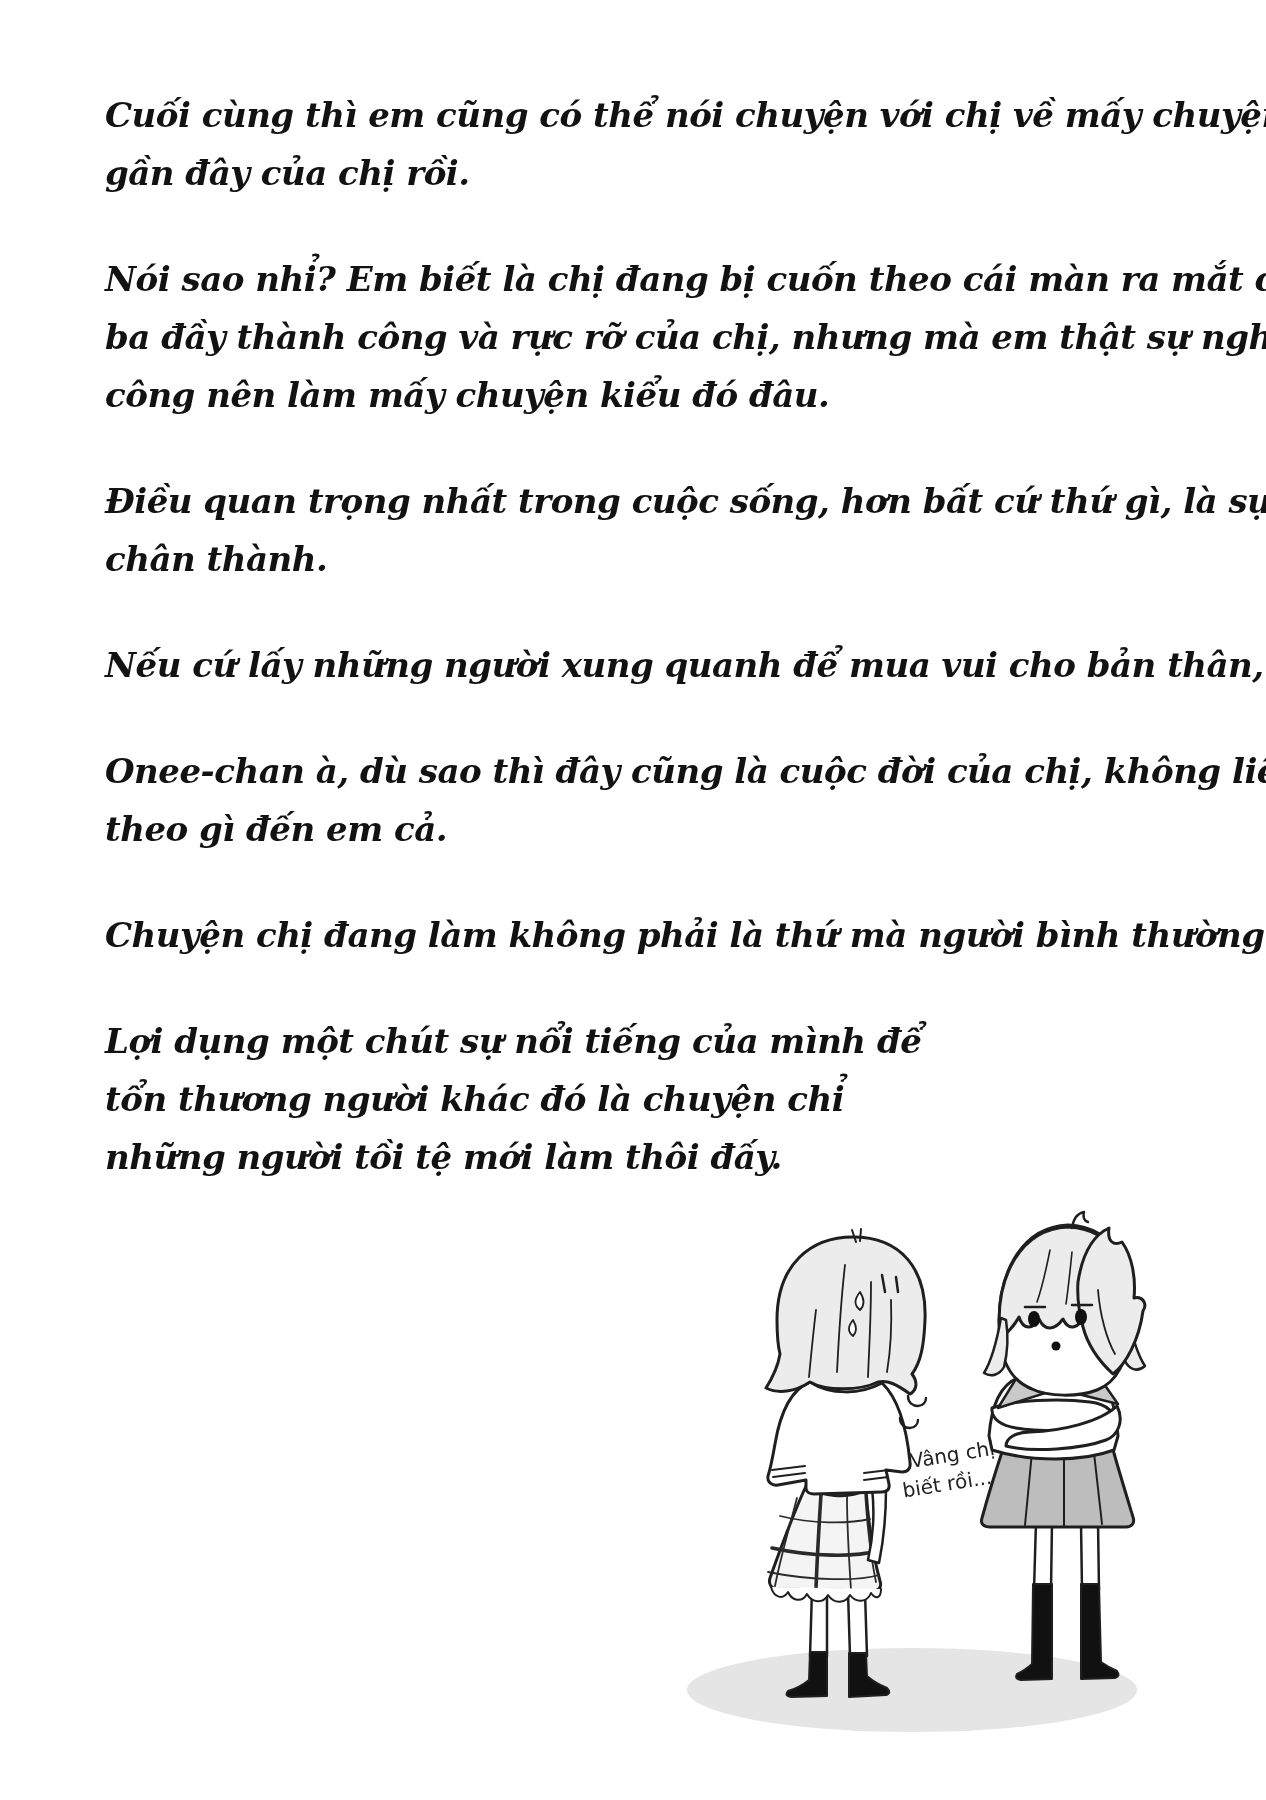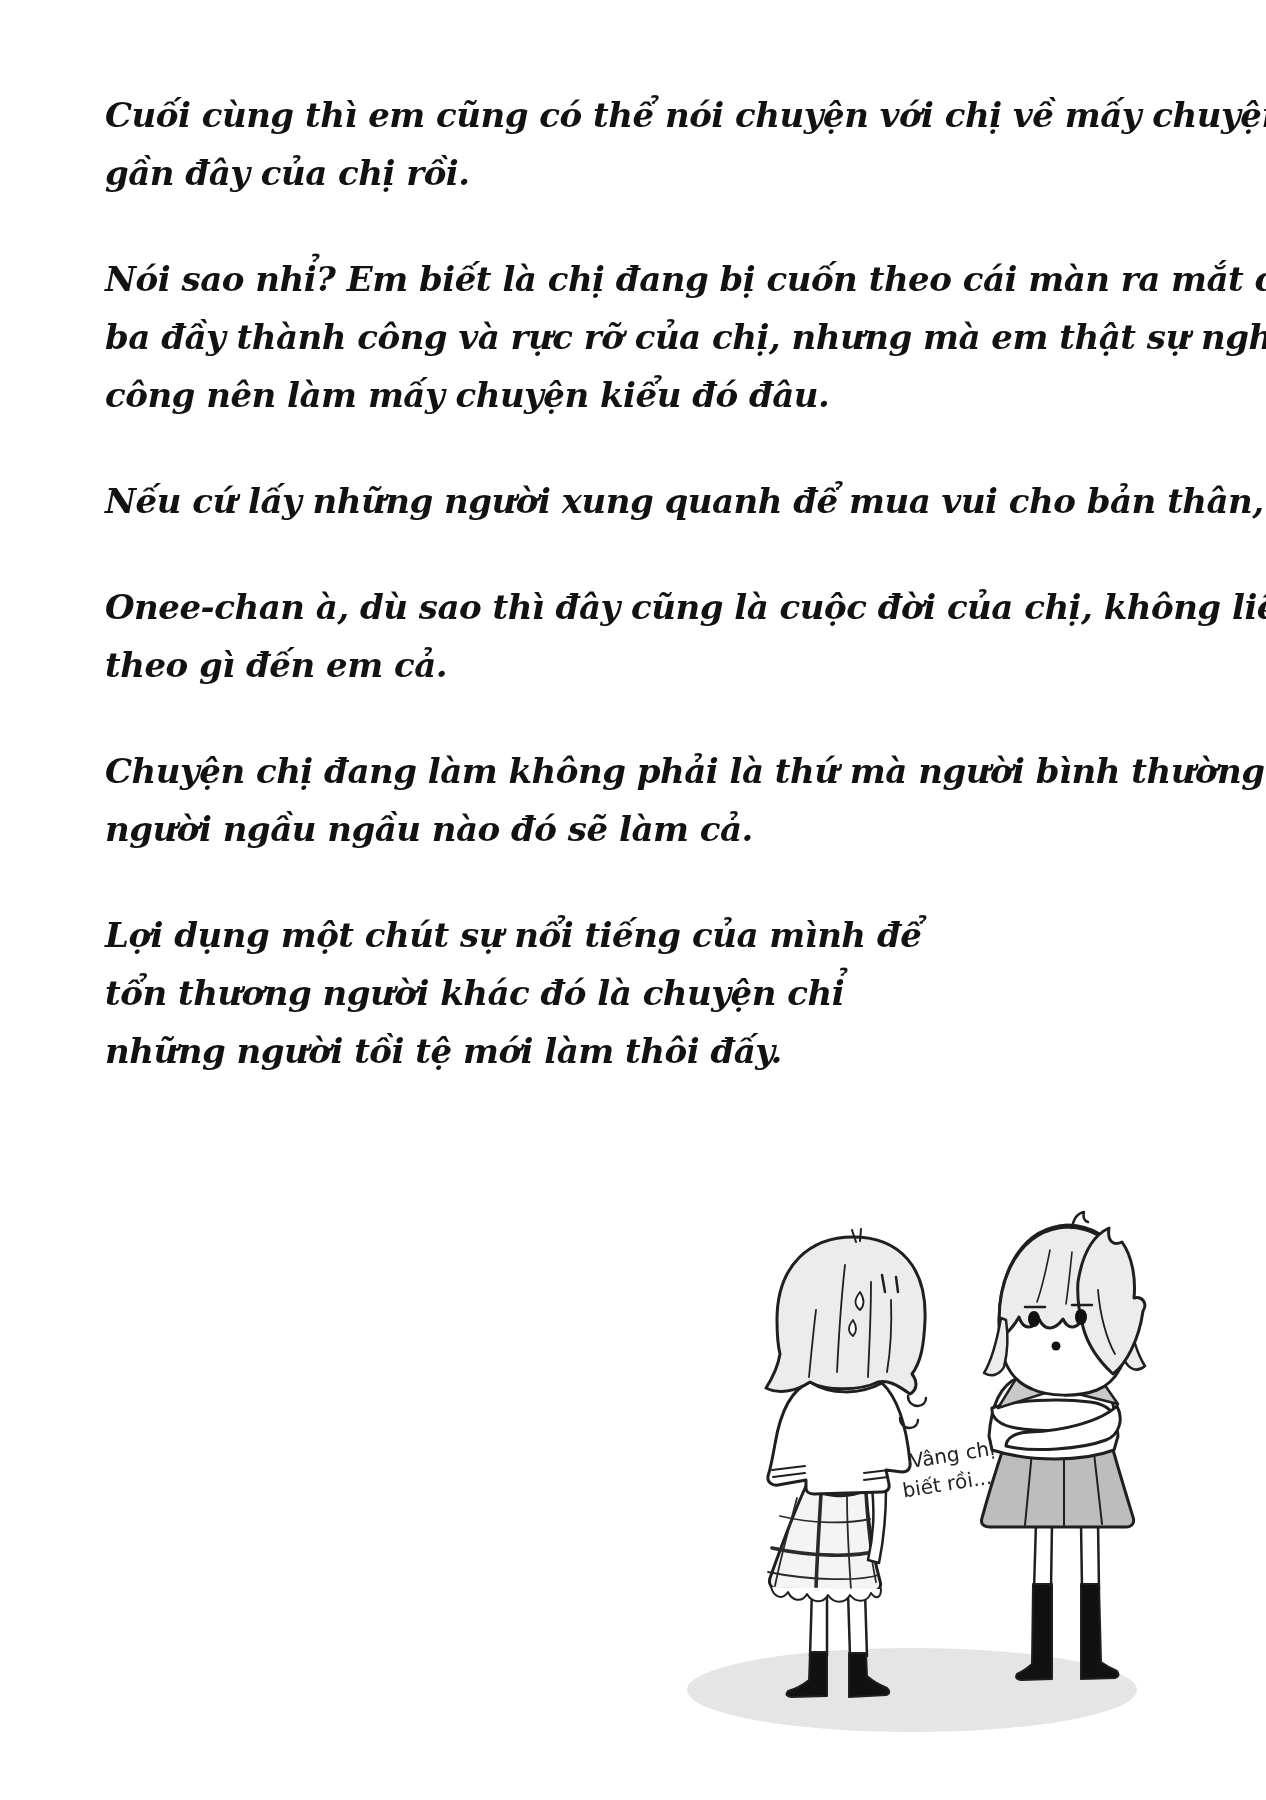--- a/index.html
+++ b/index.html
@@ -45,29 +45,32 @@
       <div class="para">
         <div class="line">Cuối cùng thì em cũng có thể nói chuyện với chị về mấy chuyện dạo</div>
         <div class="line">gần đây của chị rồi.</div>
       </div>
       <div class="para">
         <div class="line">Nói sao nhỉ? Em biết là chị đang bị cuốn theo cái màn ra mắt cấp</div>
         <div class="line">ba đầy thành công và rực rỡ của chị, nhưng mà em thật sự nghĩ chị</div>
         <div class="line">công nên làm mấy chuyện kiểu đó đâu.</div>
       </div>
       <div class="para">
+        <div class="line">Điều quan trọng nhất trong cuộc sống, hơn bất cứ thứ gì, là sự</div>
+        <div class="line">chân thành.</div>
+      </div>
+      <div class="para">
         <div class="line">Nếu cứ lấy những người xung quanh để mua vui cho bản thân, thì</div>
       </div>
       <div class="para">
         <div class="line">Onee-chan à, dù sao thì đây cũng là cuộc đời của chị, không liên</div>
         <div class="line">theo gì đến em cả.</div>
       </div>
       <div class="para">
         <div class="line">Chuyện chị đang làm không phải là thứ mà người bình thường hay</div>
-        <div class="line">người ngầu ngầu nào đó sẽ làm cả.</div>
       </div>
       <div class="para">
         <div class="line">Lợi dụng một chút sự nổi tiếng của mình để</div>
         <div class="line">tổn thương người khác đó là chuyện chỉ</div>
         <div class="line">những người tồi tệ mới làm thôi đấy.</div>
       </div>
     </div>
 
   <div id="illustration">
     <svg viewBox="0 0 560 630" width="560" height="630">

